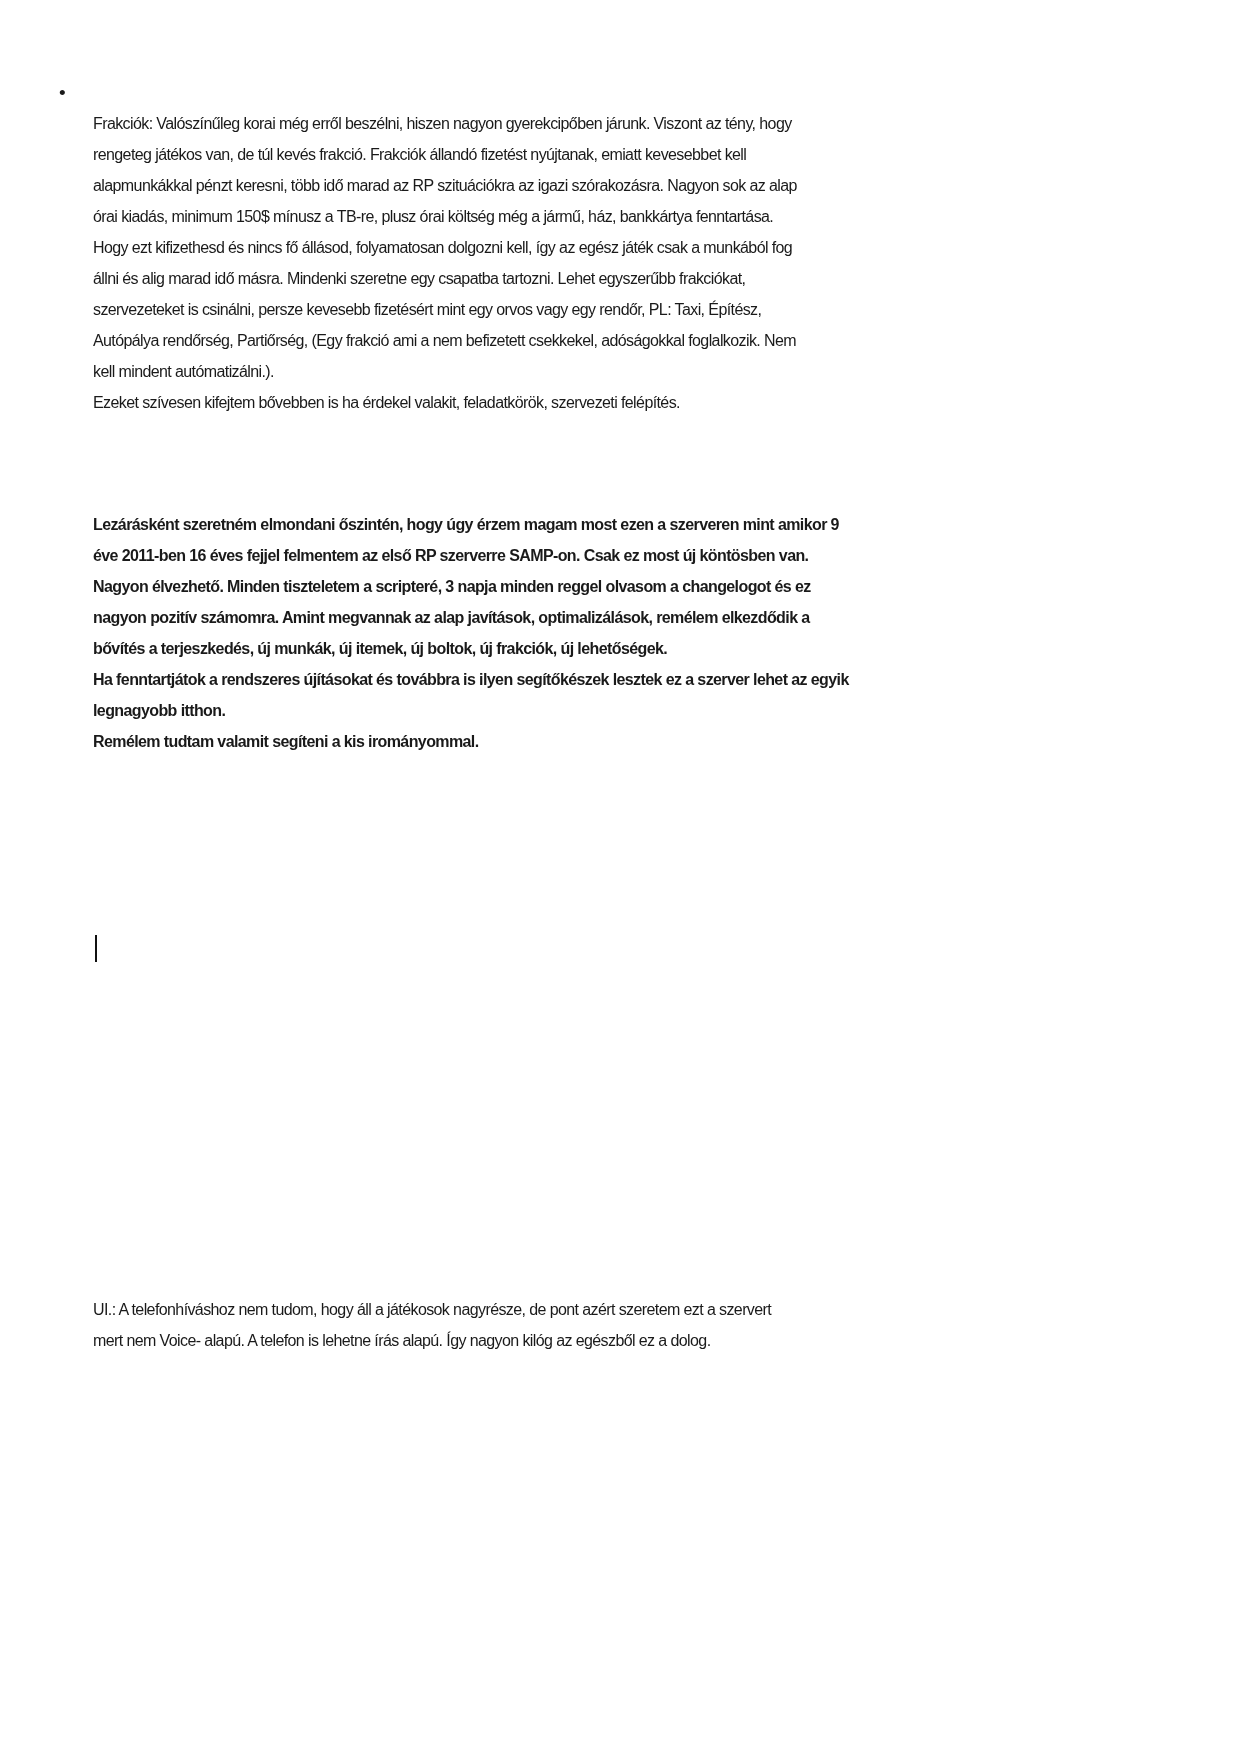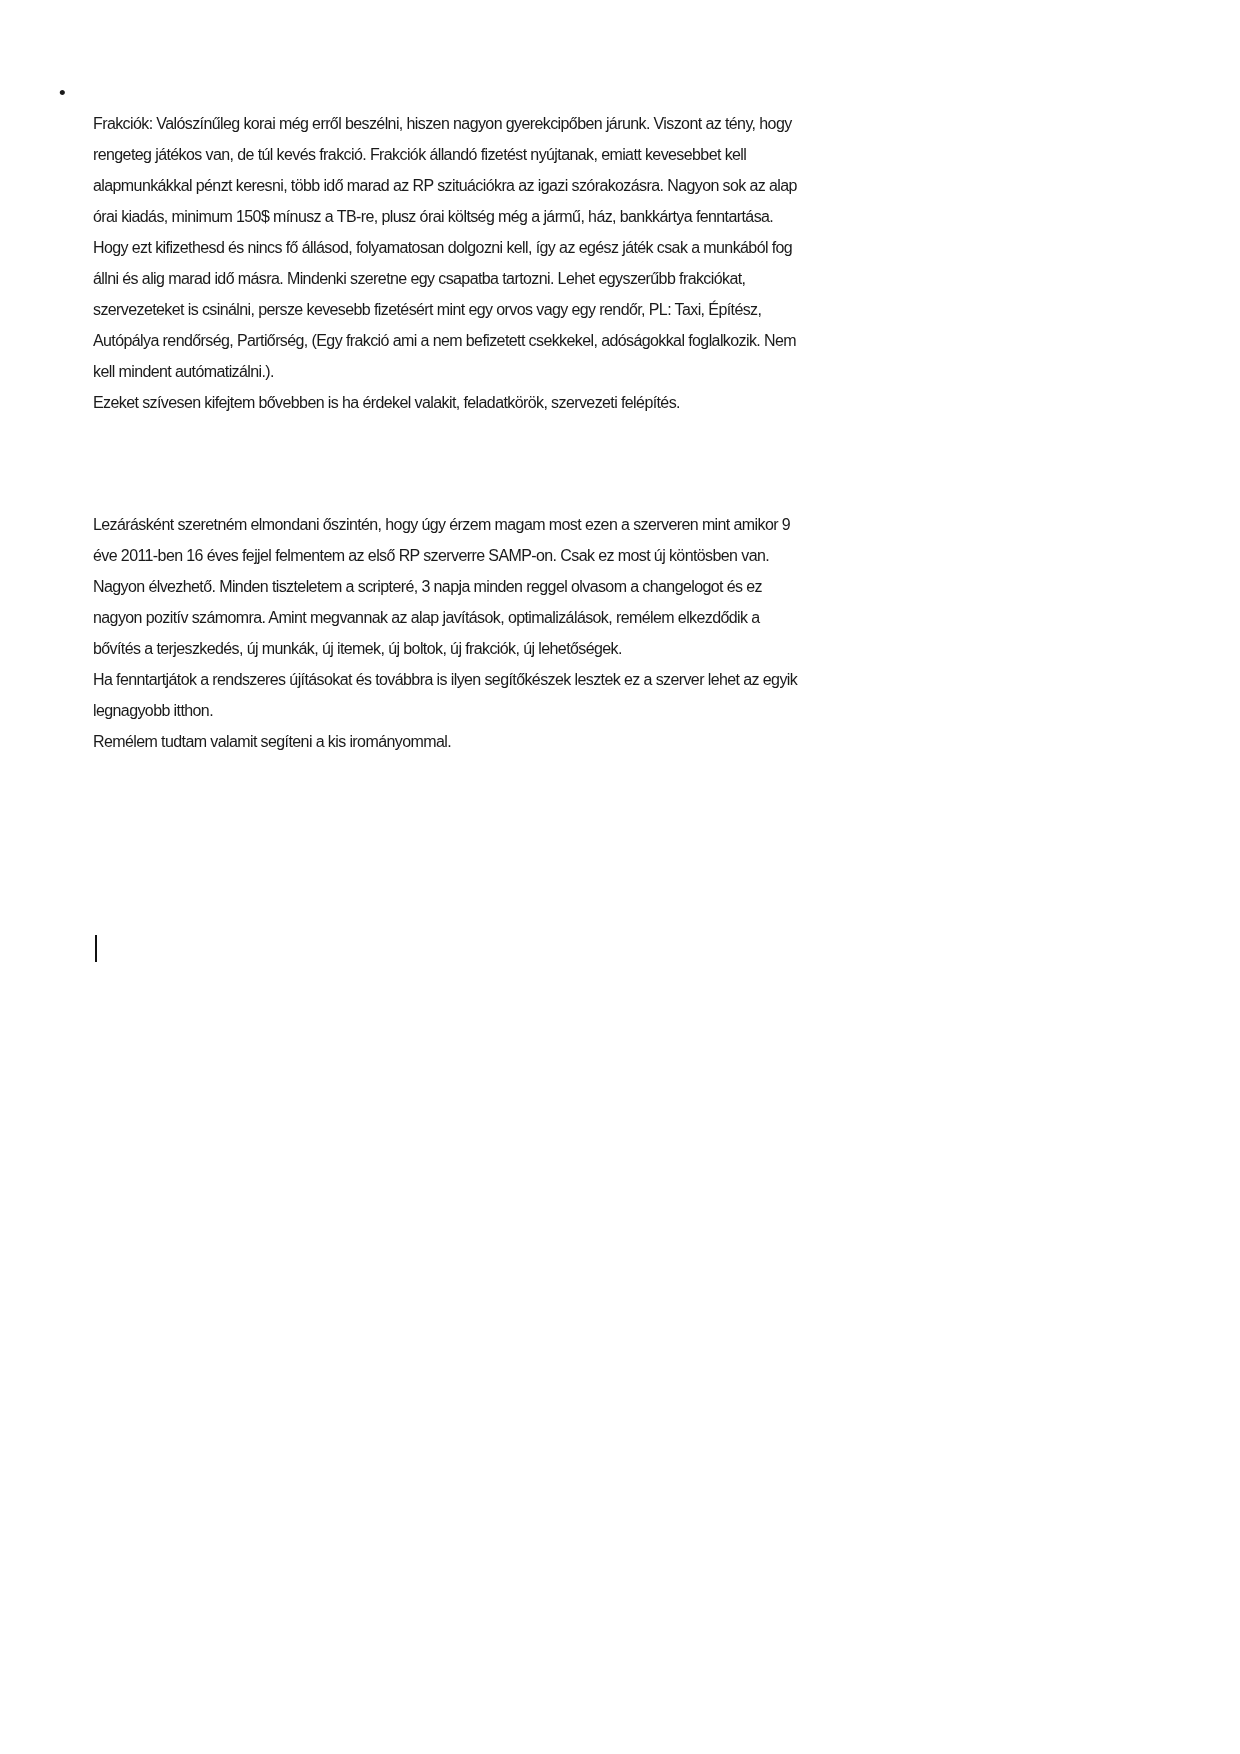--- a/index.html
+++ b/index.html
@@ -61,29 +61,33 @@
 alapmunkákkal pénzt keresni, több idő marad az RP szituációkra az igazi szórakozásra. Nagyon sok az alap
 órai kiadás, minimum 150$ mínusz a TB-re, plusz órai költség még a jármű, ház, bankkártya fenntartása.
 Hogy ezt kifizethesd és nincs fő állásod, folyamatosan dolgozni kell, így az egész játék csak a munkából fog
 állni és alig marad idő másra. Mindenki szeretne egy csapatba tartozni. Lehet egyszerűbb frakciókat,
 szervezeteket is csinálni, persze kevesebb fizetésért mint egy orvos vagy egy rendőr, PL: Taxi, Építész,
 Autópálya rendőrség, Partiőrség, (Egy frakció ami a nem befizetett csekkekel, adóságokkal foglalkozik. Nem
 kell mindent autómatizálni.).
 Ezeket szívesen kifejtem bővebben is ha érdekel valakit, feladatkörök, szervezeti felépítés.</span>
   </div>
 
-  <div class="textblock" style="top: 478px;">
+  <div class="textblock" style="top: 478px; font-weight: bold;">
     <span>Lezárásként szeretném elmondani őszintén, hogy úgy érzem magam most ezen a szerveren mint amikor 9
 éve 2011-ben 16 éves fejjel felmentem az első RP szerverre SAMP-on. Csak ez most új köntösben van.
 Nagyon élvezhető. Minden tiszteletem a scripteré, 3 napja minden reggel olvasom a changelogot és ez
 nagyon pozitív számomra. Amint megvannak az alap javítások, optimalizálások, remélem elkezdődik a
 bővítés a terjeszkedés, új munkák, új itemek, új boltok, új frakciók, új lehetőségek.
 Ha fenntartjátok a rendszeres újításokat és továbbra is ilyen segítőkészek lesztek ez a szerver lehet az egyik
 legnagyobb itthon.
 Remélem tudtam valamit segíteni a kis irományommal.</span>
   </div>
 
   <div class="textblock" style="top: 903px;">
     <span class="caret"></span>
   </div>
 
+  <div class="textblock" style="top: 1263px;">
+    <span>UI.: A telefonhíváshoz nem tudom, hogy áll a játékosok nagyrésze, de pont azért szeretem ezt a szervert
+mert nem Voice- alapú. A telefon is lehetne írás alapú. Így nagyon kilóg az egészből ez a dolog.</span>
+  </div>
 
 </div>
 
 </body></html>

